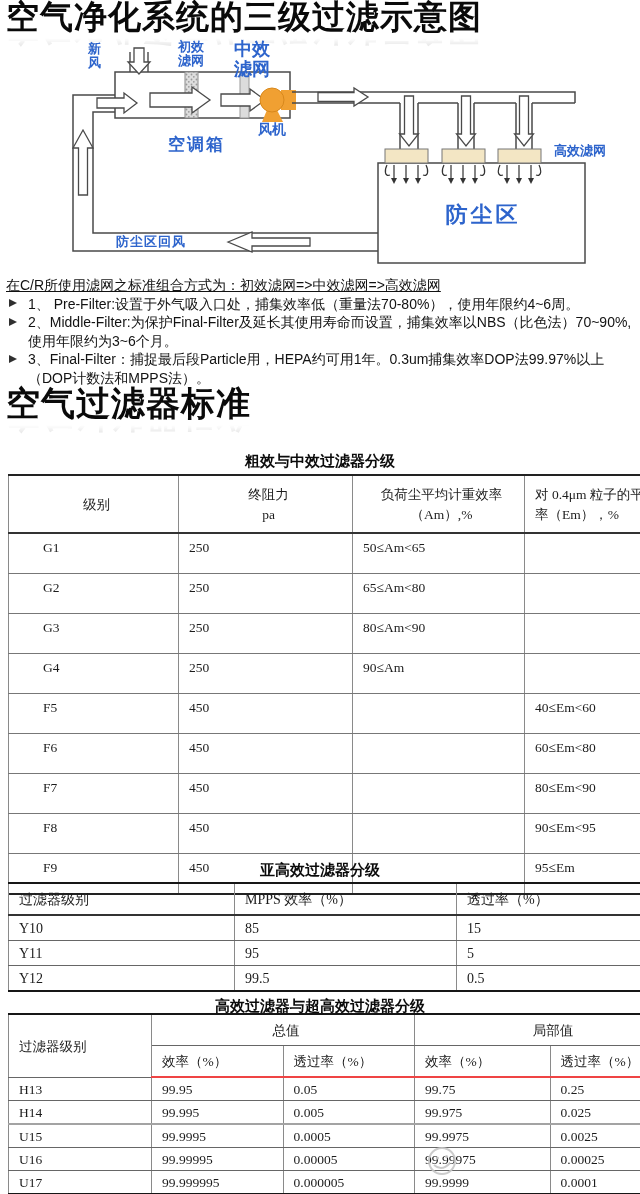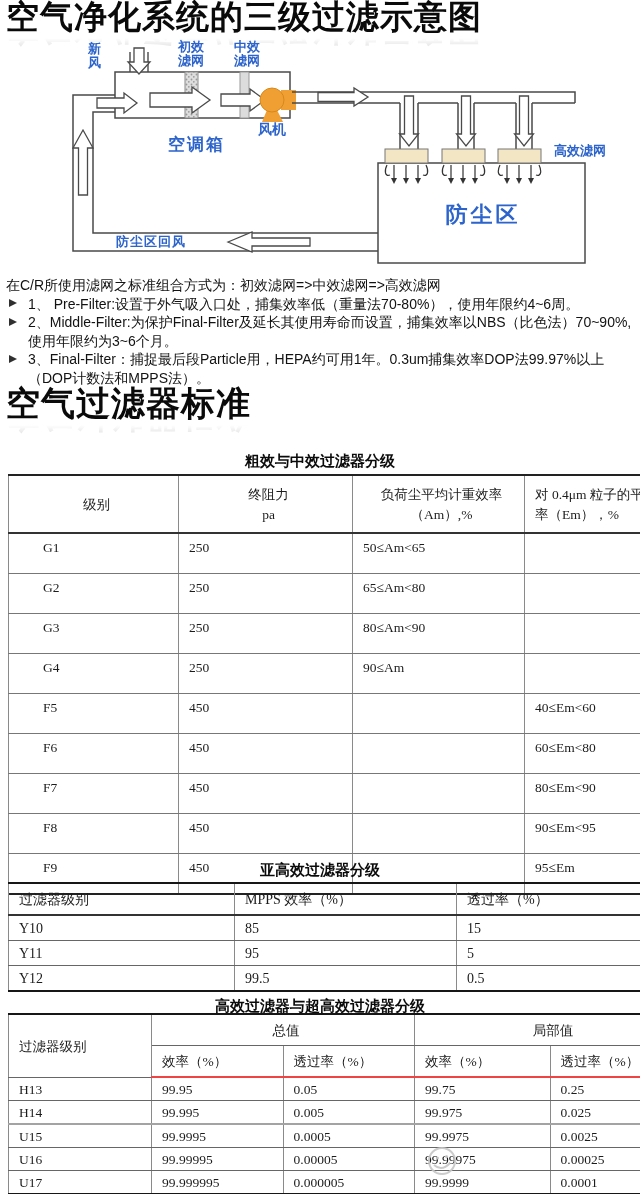--- a/index.html
+++ b/index.html
@@ -21,31 +21,31 @@
   }
   .r-main { top:36px; font-size:33px; }
   .r-second { top:423px; font-size:34px; }
 
   
   .diagram { position:absolute; left:0; top:38px; width:640px; height:235px; }
   .dlabel { position:absolute; color:var(--label-blue,#2d64cc); font-weight:bold;
     white-space:pre-line; line-height:1.1; }
   .l-fresh   { left:88px;  top:4px;   font-size:13px; text-align:center; }
   .l-pre     { left:168px; top:2px;   width:46px; font-size:13px; text-align:center; }
-  .l-mid     { left:224px; top:2px;   width:46px; font-size:13px; text-align:center; }
+  .l-mid     { left:224px; top:2px;   width:46px; font-size:18px; text-align:right; }
   .l-fan     { left:258px; top:84px;  font-size:14px; }
   .l-ahu     { left:168px; top:98px;  font-size:17px; letter-spacing:2px; }
   .l-hepa    { left:554px; top:106px; font-size:13px; }
   .l-room    { left:428px; top:165px; width:110px; font-size:22px; letter-spacing:3px; text-align:center; }
   .l-return  { left:116px; top:197px; font-size:13px; letter-spacing:1px; }
 
   
   .notes { position:absolute; left:6px; top:276px; width:632px; font-size:14px;
     line-height:18.5px; color:#121212; }
-  .note-intro { margin:0 0 0 0; }
+  .note-intro { margin:0 0 0 0;text-decoration:underline; }
   .note-item { position:relative; padding-left:22px; margin:0; }
   .tri { position:absolute; left:3px; top:4.5px; width:0; height:0;
     border-top:4.5px solid transparent; border-bottom:4.5px solid transparent;
     border-left:8px solid #2f2f2f; }
 
   
   .tbl-title { position:absolute; left:0; width:640px; text-align:center;
     font-size:15px; font-weight:bold; color:#0a0a0a; }
   .tt1 { top:452px; } .tt2 { top:861px; } .tt3 { top:997px; }
   table { position:absolute; left:8px; width:628px; border-collapse:collapse;

